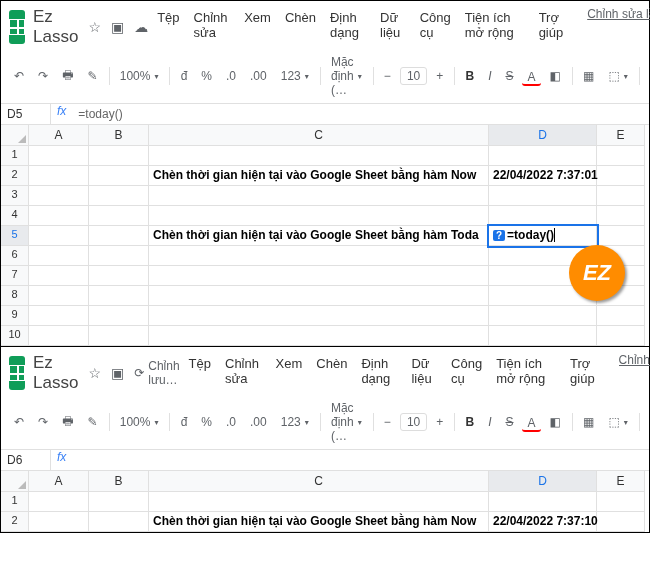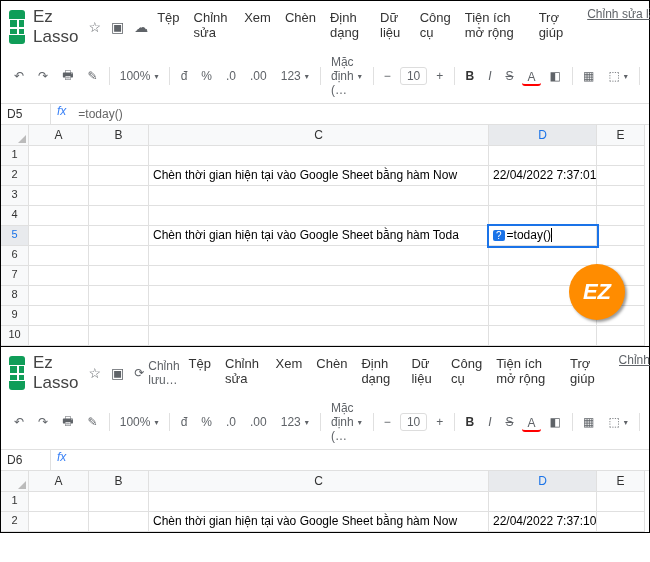--- a/index.html
+++ b/index.html
@@ -27,38 +27,38 @@
 .italic { font-style: italic; }
 .strike { text-decoration: line-through; }
 .fontcolor { border-bottom: 2px solid red; padding-bottom: 0; }
 .namebox-row { display: flex; align-items: flex-start; border-bottom: 1px solid #e0e0e0; }
 .namebox { width: 50px; padding: 3px 6px; font-size: 12px; color: #333; border-right: 1px solid #e0e0e0; }
 .fx-label { padding: 0 6px; color: #3b82f6; font-style: italic; font-size: 12px; }
 .formula-input { flex: 1; padding: 3px 6px; font-size: 12px; color: #666; border: none; outline: none; background: transparent; }
 .grid { display: grid; grid-template-columns: 28px 60px 60px 340px 108px 48px; font-size: 12px; }
 .col-hdr { background: #f8f9fa; border-right: 1px solid #e0e0e0; border-bottom: 1px solid #e0e0e0; text-align: center; padding: 3px 0; color: #333; }
 .row-hdr { background: #f8f9fa; border-right: 1px solid #e0e0e0; border-bottom: 1px solid #e0e0e0; text-align: center; padding: 2px 0; color: #333; font-size: 11px; }
-.cell { border-right: 1px solid #e0e0e0; border-bottom: 1px solid #e0e0e0; padding: 2px 4px; font-size: 12px; white-space: nowrap; overflow: visible; height: 20px; position: relative; }
+.cell { border-right: 1px solid #e0e0e0; border-bottom: 1px solid #e0e0e0; padding: 2px 4px; font-size: 12px; white-space: nowrap; overflow: visible; height: 20px; position: relative; font-weight: bold; }
 .cell.txt { color: #000; }
 .ralign { text-align: center; }
 .editing { outline: 2px solid #1a73e8; z-index: 5; background: #fff; }
 .editing .cursor { border-right: 1px solid #000; animation: blink 1s infinite; }
 .hint { display: inline-block; background: #1a73e8; color: #fff; font-size: 10px; padding: 0 3px; border-radius: 2px; margin-right: 2px; }
 .col-hdr.active, .row-hdr.active { background: #e8eaed; color: #1a73e8; }
 .corner { background: #f8f9fa; border-right: 1px solid #e0e0e0; border-bottom: 1px solid #e0e0e0; position: relative; }
 .corner::after { content: ""; position: absolute; right: 2px; bottom: 2px; width: 0; height: 0; border-style: solid; border-width: 0 0 8px 8px; border-color: transparent transparent #bbb transparent; }
 @keyframes blink { 50% { border-color: transparent; } }
 .ez-badge { position: absolute; right: 24px; width: 56px; height: 56px; background: #ff8c00; border-radius: 50%; display: flex; align-items: center; justify-content: center; color: #fff; font-size: 22px; font-weight: bold; font-style: italic; z-index: 100; box-shadow: 2px 2px 3px rgba(0,0,0,0.4); }
 .wrapper { position: relative; border: 1px solid #000; }
 </style>
 </head>
 <body>
 
 <div class="wrapper">
-<div class="ez-badge" style="top:263px">EZ</div>
+<div class="ez-badge" style="top:244px">EZ</div>
 
 <div class="sheet-app">
   <div class="titlebar">
     <div class="logo">
           <div class="logo-grid">
             <span></span>
           </div>
         </div>
     <div class="title-area">
       <div class="title-row">

